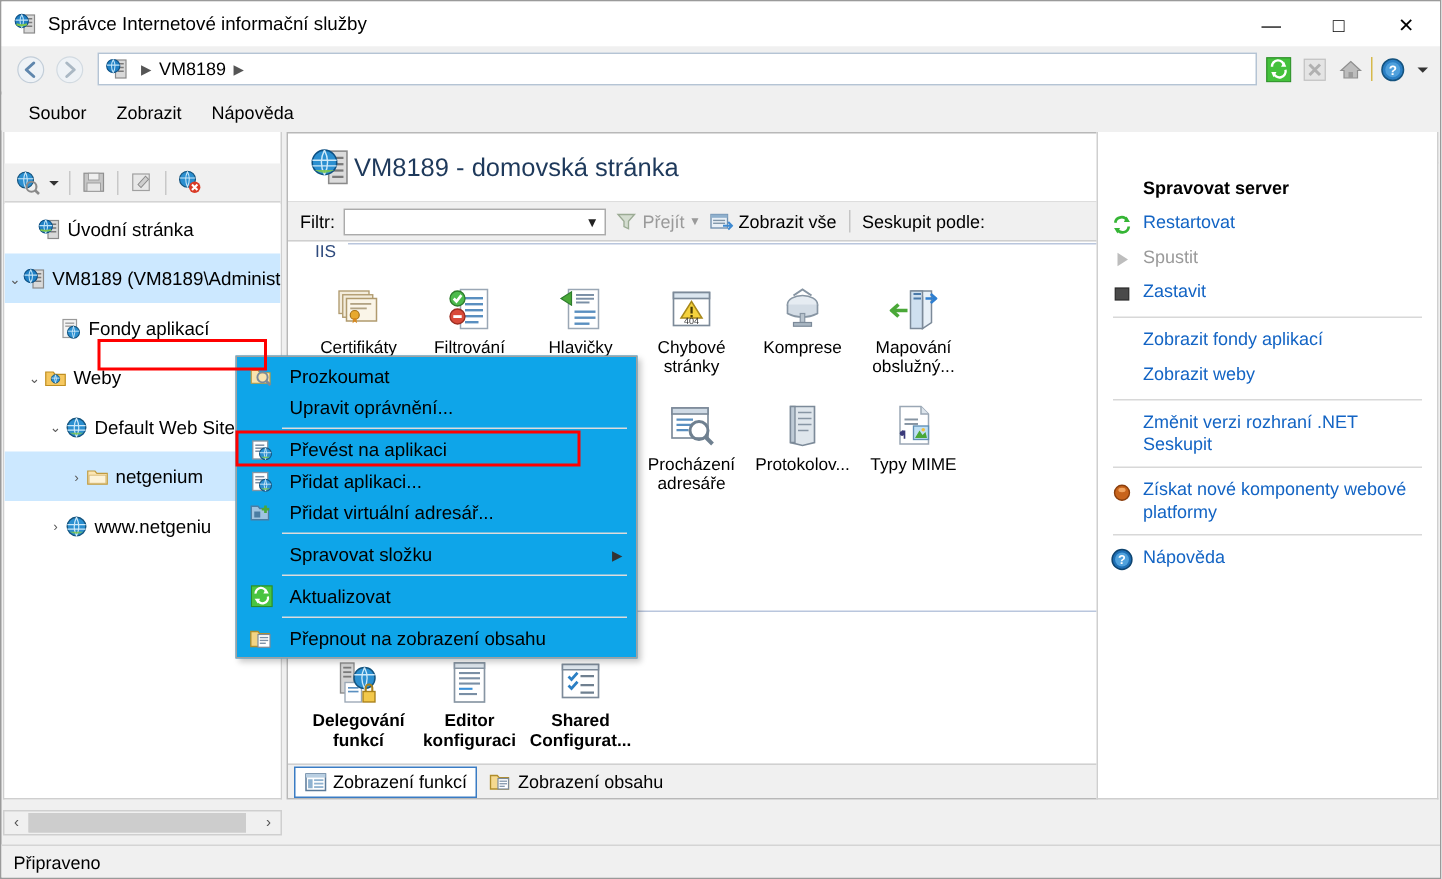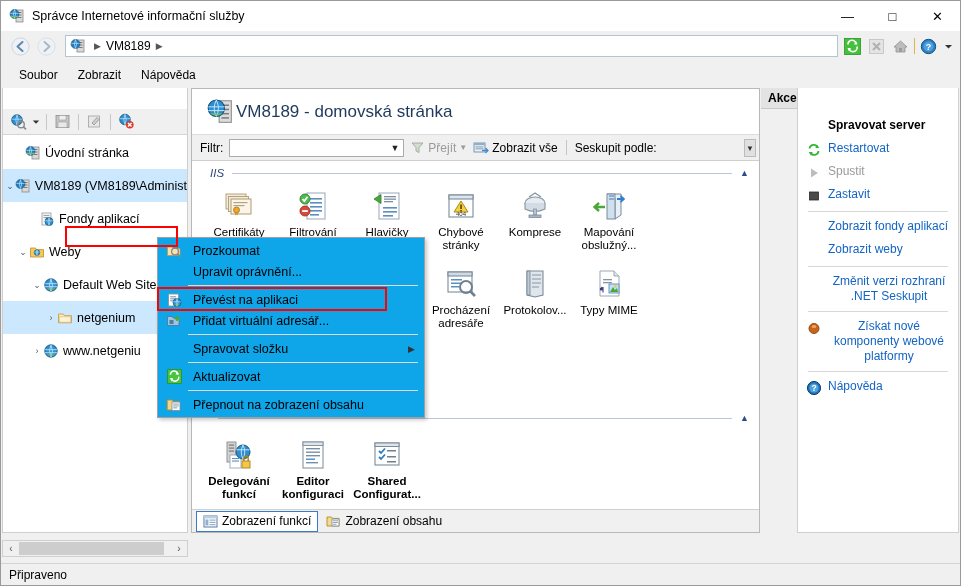--- a/index.html
+++ b/index.html
@@ -100,21 +100,21 @@
     font-size:8px; color:#333;
   }
   .fb-item { display:flex; align-items:center; gap:3px; color:#9a9a9a; }
   .fb-item.on { color:#000; }
   .fb-sep { width:1px; height:15px; background:#c5c5c5; margin:0 2px; }
   .fb-grip { position:absolute; right:3px; top:4px; width:12px; height:18px;
              background:#e0e0e0; border:1px solid #bbb; display:flex; align-items:center;
              justify-content:center; font-size:8px; color:#333; }
 
   .feature-area { position:absolute; top:73px; left:0; right:0; bottom:24px; overflow:hidden; background:#fff; }
-  .group-head { display:flex; align-items:center; padding:0 10px 0 18px; height:22px;font-style:italic; }
+  .group-head { display:flex; padding:0 10px 0 18px; height:22px; }
   .group-head .gname { color:#2e4a7d; font-size:11.5px; margin-right:8px; }
   .group-head .gline { flex:1; height:1px; background:#b9c6dd; }
   .group-head .gchev { margin-left:8px; color:#2a4a8c; font-size:9px; }
 
   .icon-row { display:flex; padding-left:10px; }
   .feat {
     width:74px; display:flex; flex-direction:column; align-items:center;
     padding-top:6px; text-align:center;
   }
   .feat .fi { width:32px; height:32px; margin-bottom:4px; position:relative; }
@@ -123,22 +123,22 @@
   .viewtabs {
     position:absolute; bottom:0; left:0; right:0; height:23px;
     background:#f0f0f0; border-top:1px solid #d0d0d0;
     display:flex; align-items:center; padding-left:4px; gap:2px;
   }
   .vtab { display:flex; align-items:center; gap:4px; padding:2px 6px; font-size:12px; }
   .vtab.active { border:1px solid #3a7cc4; background:#fff; }
 
   
   .actions {
-    position:absolute; right:1px; top:87px; width:162px; bottom:52px;
-    background:#fff; border:1px solid #cfcfcf; border-top:none;text-align:center;
+    position:absolute; right:1px; top:87px; width:228px; bottom:52px;
+    background:#fff; border:1px solid #cfcfcf; border-top:none;
   }
   .act-list { padding:6px 0 0 0; }
   .act {
     display:flex; align-items:flex-start; gap:6px;
     padding:3px 8px 3px 8px; font-size:12px; color:#1364c4; line-height:15px;
   }
   .act .aico { width:16px; height:16px; flex:0 0 16px; position:relative; margin-top:1px; }
   .act.bold { color:#000; font-weight:bold; }
   .act.disabled { color:#9a9a9a; }
   .act-sep { height:1px; background:#d8d8d8; margin:4px 10px; }
@@ -820,20 +820,34 @@
           <circle cx="11" cy="10.5" r="4" fill="#2b8fd0" stroke="#14547f" stroke-width="0.7"></circle>
           <path d="M7.2 9.8 H14.8 M11 6.6 Q9.2 10.5 11 14.4 Q12.8 10.5 11 6.6" stroke="#cde9f9" stroke-width="0.6" fill="none"></path>
           <path d="M8 12.5 Q11 14.6 14 12.5" fill="#7ec64f" opacity="0.9"></path>
         </svg>
       </span>
       <span class="cmlabel">Převést na aplikaci</span>
     </div>
     <div class="cmi">
       <span class="cmico">
         <svg width="16" height="16" viewBox="0 0 16 16">
+          <rect x="2.5" y="2" width="10" height="12" fill="#fff" stroke="#8795a3" stroke-width="0.9"></rect>
+          <rect x="4.2" y="4.3" width="6" height="1" fill="#7a8fa5"></rect>
+          <rect x="4.2" y="6.3" width="6" height="1" fill="#7a8fa5"></rect>
+          <rect x="4.2" y="8.3" width="4.5" height="1" fill="#7a8fa5"></rect>
+          <circle cx="11" cy="10.5" r="4" fill="#2b8fd0" stroke="#14547f" stroke-width="0.7"></circle>
+          <path d="M7.2 9.8 H14.8 M11 6.6 Q9.2 10.5 11 14.4 Q12.8 10.5 11 6.6" stroke="#cde9f9" stroke-width="0.6" fill="none"></path>
+          <path d="M8 12.5 Q11 14.6 14 12.5" fill="#7ec64f" opacity="0.9"></path>
+        </svg>
+      </span>
+      <span class="cmlabel">Přidat aplikaci...</span>
+    </div>
+    <div class="cmi">
+      <span class="cmico">
+        <svg width="16" height="16" viewBox="0 0 16 16">
           <path d="M1.5 3.5 H6 L7.2 5 H13 V12.5 H1.5 Z" fill="#9fc4e0" stroke="#4a7da3" stroke-width="0.9"></path>
           <rect x="3.5" y="7" width="4" height="4" fill="#4a7da3"></rect>
           <path d="M11 3 V8 M8.5 5.5 H13.5" stroke="#4aa838" stroke-width="1.8"></path>
         </svg>
       </span>
       <span class="cmlabel">Přidat virtuální adresář...</span>
     </div>
     <div class="cmsep"></div>
 
     <div class="cmi">

